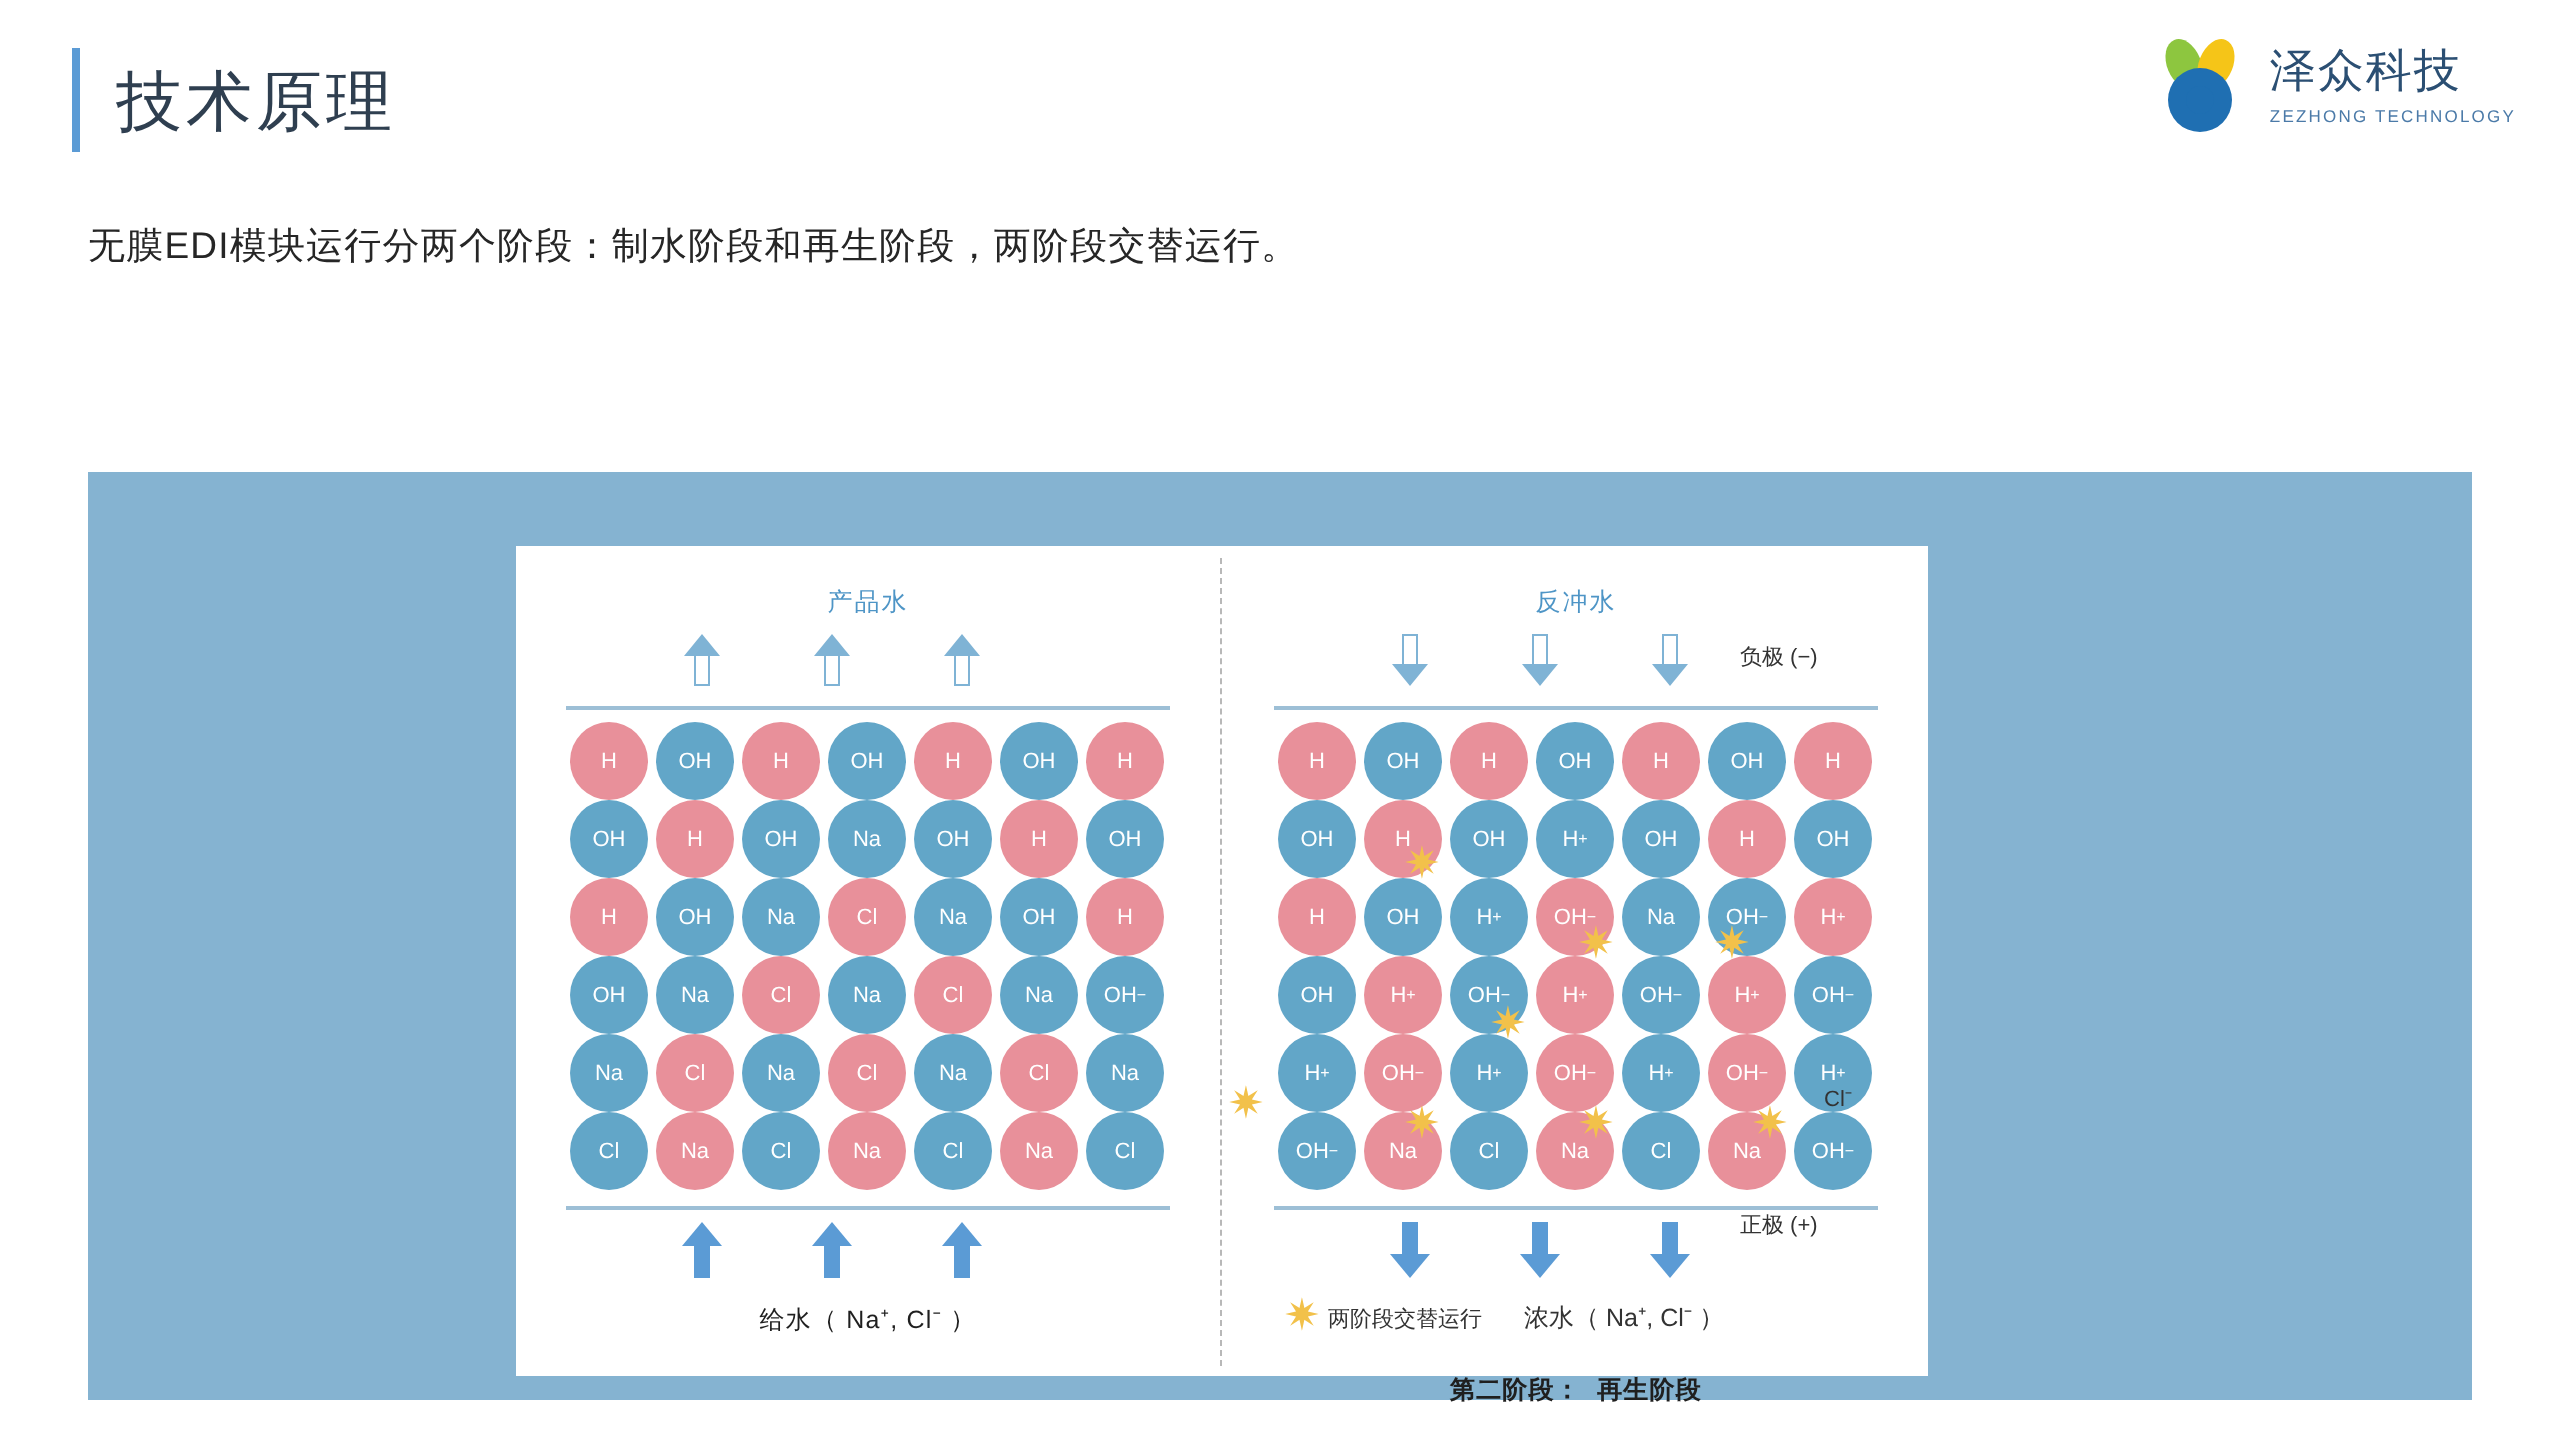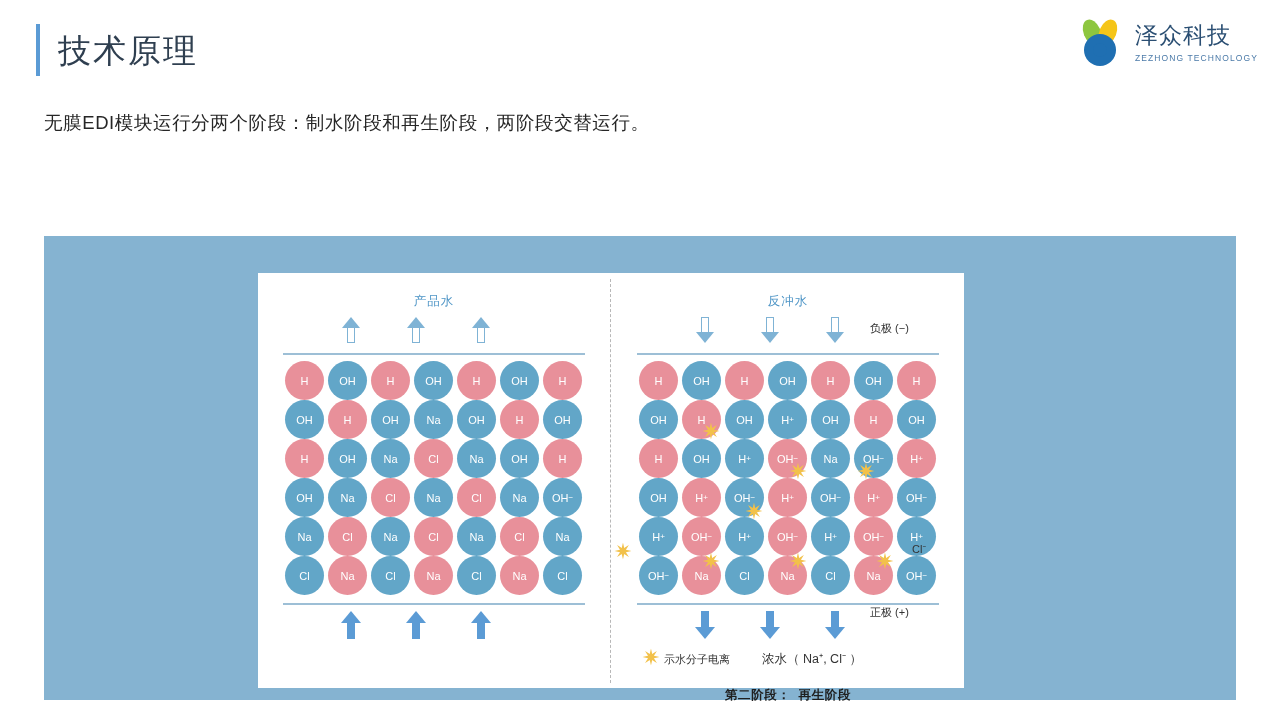--- a/index.html
+++ b/index.html
@@ -340,20 +340,21 @@
             <div class="ball red">Na</div>
             <div class="ball blue">Cl</div>
           </div>
 
         <div class="rule-line" style="left:25px; top:330px; width:302px;"></div>
 
         <div class="solid-up" style="left:83px; top:338px;"></div>
         <div class="solid-up" style="left:148px; top:338px;"></div>
         <div class="solid-up" style="left:213px; top:338px;"></div>
 
+        <div class="caption-sub" style="top:378px;">给水（ Na⁺, Cl⁻ ）</div>
       </div>
 
       <div class="half half-right">
         <div class="fig-caption-top">反冲水</div>
 
         <div class="hollow-down" style="left:84px; top:44px;"></div>
         <div class="hollow-down" style="left:149px; top:44px;"></div>
         <div class="hollow-down" style="left:214px; top:44px;"></div>
 
         <div class="label-small" style="left:258px; top:48px;text-align:right;">负极 (−)</div>
@@ -417,21 +418,21 @@
         <div class="label-small" style="left:300px; top:268px;">Cl⁻</div>
 
         <div class="rule-line" style="left:25px; top:330px; width:302px;"></div>
         <div class="label-small" style="left:258px; top:332px;text-align:center;">正极 (+)</div>
 
         <div class="solid-down" style="left:83px; top:338px;"></div>
         <div class="solid-down" style="left:148px; top:338px;"></div>
         <div class="solid-down" style="left:213px; top:338px;"></div>
 
         <div class="star" style="left:28px; top:374px;">✷</div>
-        <div class="legend-star-text" style="left:52px; top:379px;">示水分子电离</div>
+        <div class="legend-star-text" style="left:52px; top:379px;">两阶段交替运行</div>
         <div class="legend-star-text" style="left:150px; top:377px; font-size:12.5px;">浓水（ Na⁺, Cl⁻ ）</div>
 
         <div class="caption" style="top:414px;font-family:Liberation Mono, monospace;">第二阶段： 再生阶段</div>
       </div>
 
     </div>
   </div>
 </div>
 
 </body></html>

